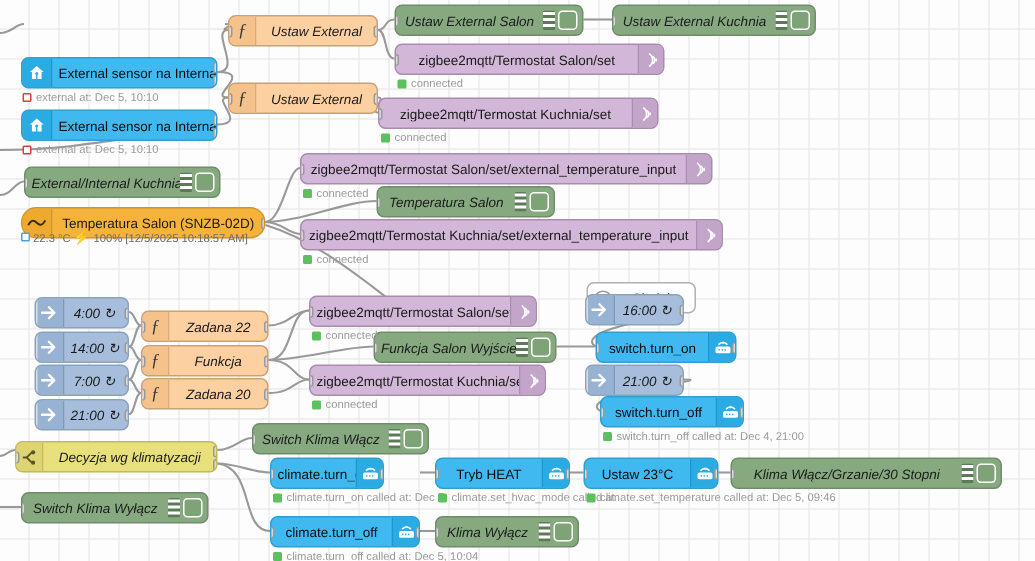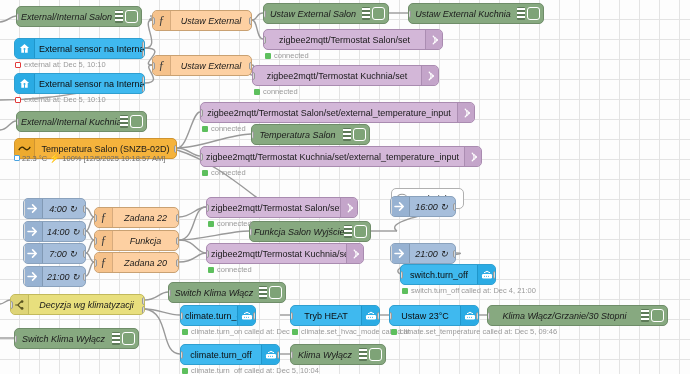--- a/index.html
+++ b/index.html
@@ -218,28 +218,20 @@
       <path d="M 0 304 C 4 304 6 300 10 300"></path>
       <path d="M 0 338 C 6 338 8 338 14 338"></path>
 
       <path d="M 280 315 C 284 315 286 315 290 315"></path>
       <path d="M 380 315 C 384 315 385 315 389 315"></path>
       <path d="M 479 315 C 483 315 483 315 487 315"></path>
       <path d="M 280 354 C 284 354 286 354 290 354"></path>
     </g>
   </svg>
 
-<div class="node n-green" style="left: 16px; top: 6px; width: 126px;">
-      <div class="port in"></div>
-      <div class="lbl">External/Internal Salon</div>
-      <div class="dbg-icons">
-        <div class="dbg-bars"></div>
-        <div class="dbg-btn"></div>
-      </div>
-    </div>
     <div class="node n-func" style="left: 152px; top: 10px; width: 100px;">
       <div class="port in"></div>
       <div class="func-ic">ƒ</div>
       <div class="lbl">Ustaw External</div>
       <div class="port out"></div>
     </div>
     <div class="node n-green" style="left: 263px; top: 3px; width: 126px;">
       <div class="port in"></div>
       <div class="lbl">Ustaw External Salon</div>
       <div class="dbg-icons">
@@ -325,21 +317,21 @@
       </div>
     </div>
     <div class="node n-green" style="left: 251px; top: 124px; width: 119px;">
       <div class="port in"></div>
       <div class="lbl">Temperatura Salon</div>
       <div class="dbg-icons">
         <div class="dbg-bars"></div>
         <div class="dbg-btn"></div>
       </div>
     </div>
-    <div class="node n-sensor" style="left: 14px; top: 138px; width: 163px;">
+    <div class="node n-sensor" style="left: 14px; top: 138px; width: 163px; border-radius: 10px;">
       <div class="sensor-ic">
         <svg width="13" height="9" viewBox="0 0 16 10">
           <path d="M1 7 Q4 1 8 5 Q12 9 15 3" stroke="#3a2a00" stroke-width="1.6" fill="none"></path>
         </svg>
       </div>
       <div class="lbl">Temperatura Salon (SNZB-02D)</div>
       <div class="port out"></div>
     </div>
     <div class="node n-mqtt" style="left: 200px; top: 146px; width: 282px;">
       <div class="port in"></div>
@@ -414,20 +406,35 @@
       <div class="lbl">Funkcja</div>
       <div class="port out"></div>
     </div>
     <div class="node n-green" style="left: 249px; top: 221px; width: 122px;">
       <div class="port in"></div>
       <div class="lbl">Funkcja Salon Wyjście</div>
       <div class="dbg-icons">
         <div class="dbg-bars"></div>
         <div class="dbg-btn"></div>
       </div>
+    </div>
+    <div class="node n-ha" style="left: 397px; top: 221px; width: 94px;">
+      <div class="port in"></div>
+      <div class="lbl">switch.turn_on</div>
+      <div class="ha-ic">
+        <svg width="12" height="11" viewBox="0 0 24 20">
+          <rect x="2" y="9" width="20" height="9" rx="2.5" fill="#ffffff"></rect>
+          <path d="M6 6.5 Q12 1 18 6.5" stroke="#ffffff" stroke-width="2" fill="none"></path>
+          <circle cx="12" cy="4" r="1.4" fill="#ffffff"></circle>
+          <circle cx="7" cy="13.5" r="1.1" fill="#2aabe4"></circle>
+          <circle cx="11" cy="13.5" r="1.1" fill="#2aabe4"></circle>
+          <circle cx="15" cy="13.5" r="1.1" fill="#2aabe4"></circle>
+        </svg>
+      </div>
+      <div class="port out"></div>
     </div>
     <div class="node n-inject" style="left: 23px; top: 243px; width: 63px;">
       <div class="inj-btn"></div>
       <div class="inj-ic">
         <svg width="13" height="11" viewBox="0 0 14 12">
           <path d="M1 6 H9 M6 2 L10 6 L6 10" stroke="#ffffff" stroke-width="1.7" fill="none" stroke-linecap="round" stroke-linejoin="round"></path>
         </svg>
       </div>
       <div class="lbl">7:00 ↻</div>
       <div class="port out"></div>

